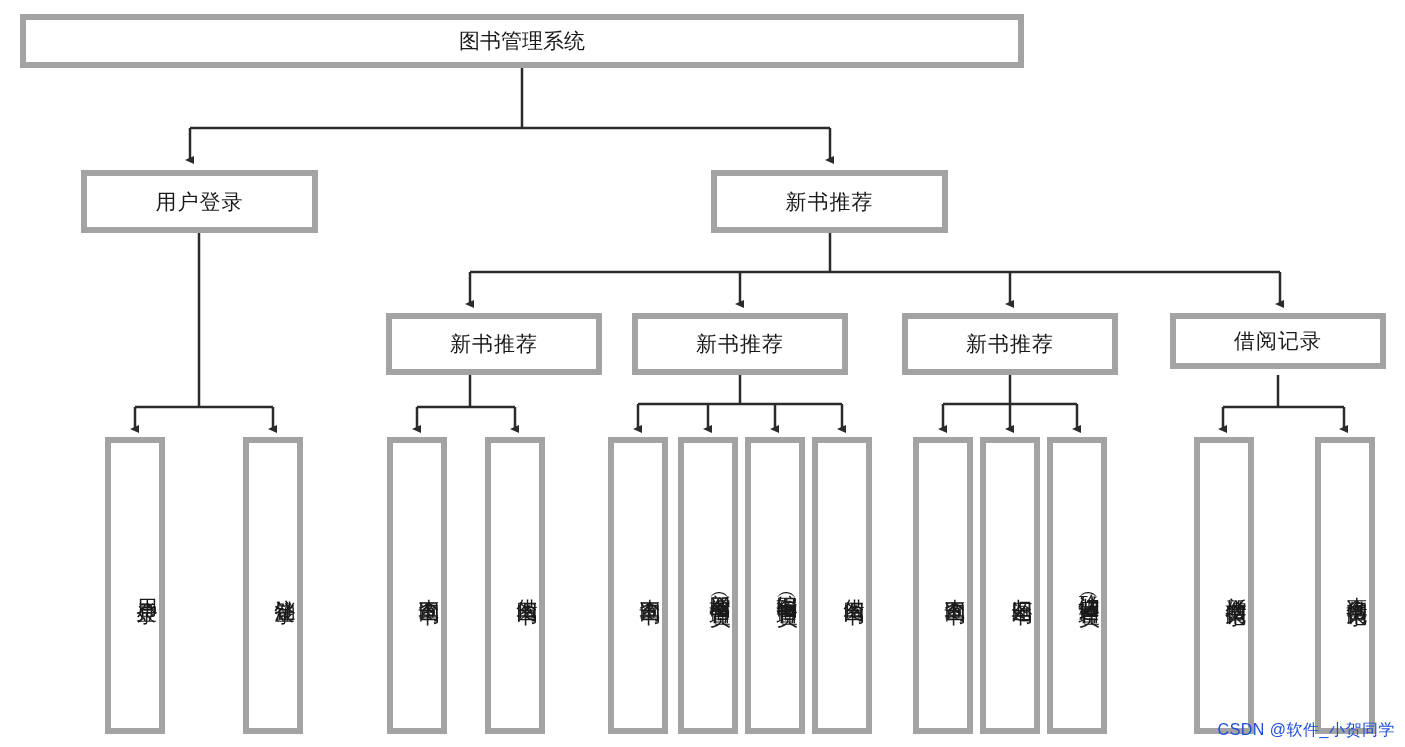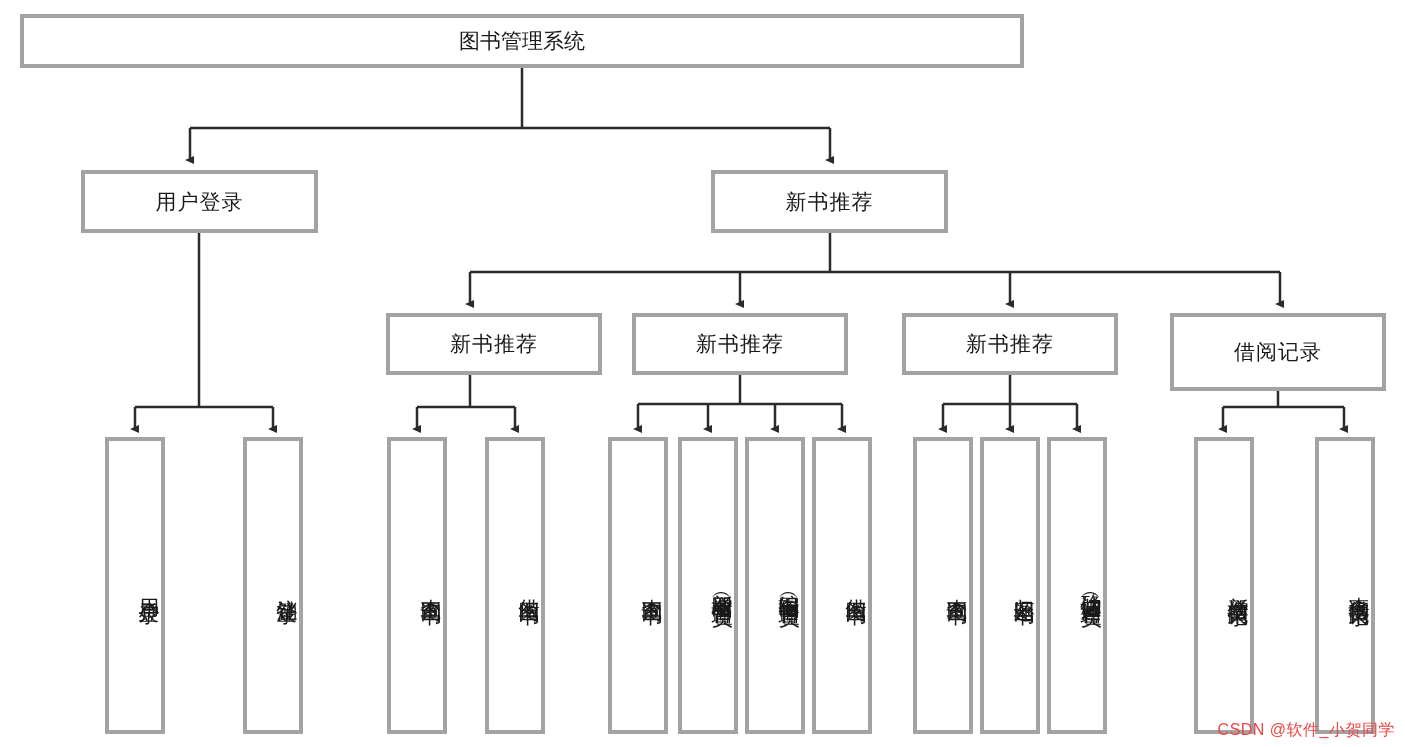--- a/index.html
+++ b/index.html
@@ -22,21 +22,21 @@
     left: 0;
     top: 0;
     width: 1405px;
     height: 747px;
     pointer-events: none;
   }
   .node {
     position: absolute;
     box-sizing: border-box;
     background: #ffffff;
-    border: 4px solid #a3a3a3;
+    border: 6px solid #a3a3a3;
     display: flex;
     align-items: center;
     justify-content: center;
     color: #1a1a1a;
   }
   .node.h {
     font-size: 21px;
     letter-spacing: 1px;
     line-height: 1.2;
   }
@@ -57,21 +57,21 @@
     writing-mode: vertical-rl;
     text-orientation: upright;
     display: block;
     white-space: nowrap;
   }
   .watermark {
     position: absolute;
     right: 10px;
     bottom: 6px;
     font-size: 16px;
-    color: #ef4444;
+    color: #1d4ed8;
     letter-spacing: 0.5px;
     white-space: nowrap;
   }
 </style>
 </head>
 <body>
 
 <div id="canvas">
 
   <svg id="wires" viewBox="0 0 1405 747">
@@ -137,21 +137,21 @@
 
   <div class="node h" style="left:362px; top:313px; width:216px; height:62px;margin-left:24px;">
     <span>新书推荐</span>
   </div>
   <div class="node h" style="left:632px; top:313px; width:216px; height:62px;">
     <span>新书推荐</span>
   </div>
   <div class="node h" style="left:902px; top:313px; width:216px; height:62px;">
     <span>新书推荐</span>
   </div>
-  <div class="node h" style="left:1170px; top:313px; width:216px; height:78px;">
+  <div class="node h" style="left:1170px; top:313px; width:216px; height:56px;">
     <span>借阅记录</span>
   </div>
 
   <div class="node v" style="left:105px; top:437px; width:60px; height:297px;">
     <span>用户登录</span>
   </div>
   <div class="node v" style="left:243px; top:437px; width:60px; height:297px;">
     <span>注销登录</span>
   </div>
 

